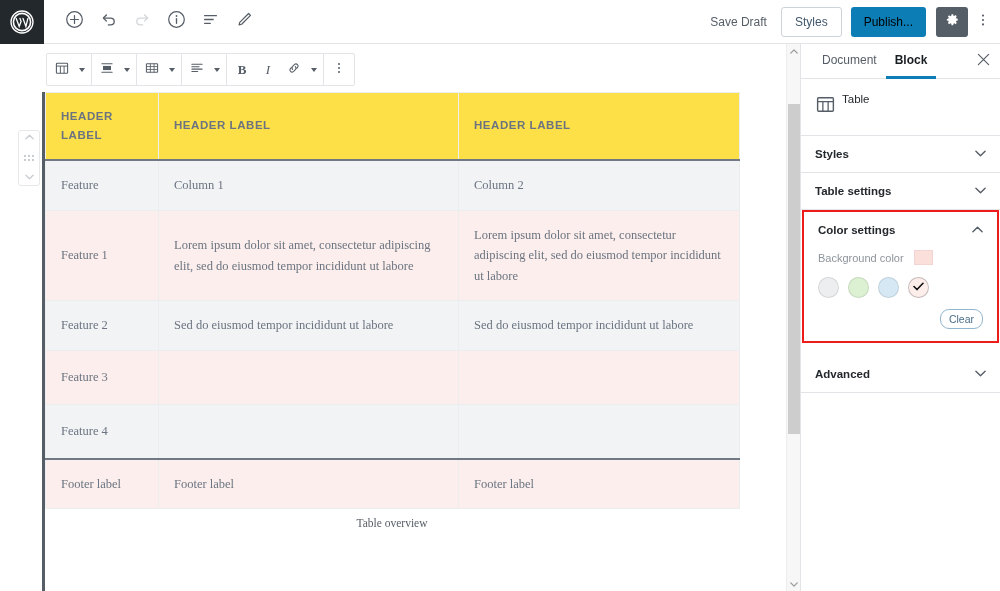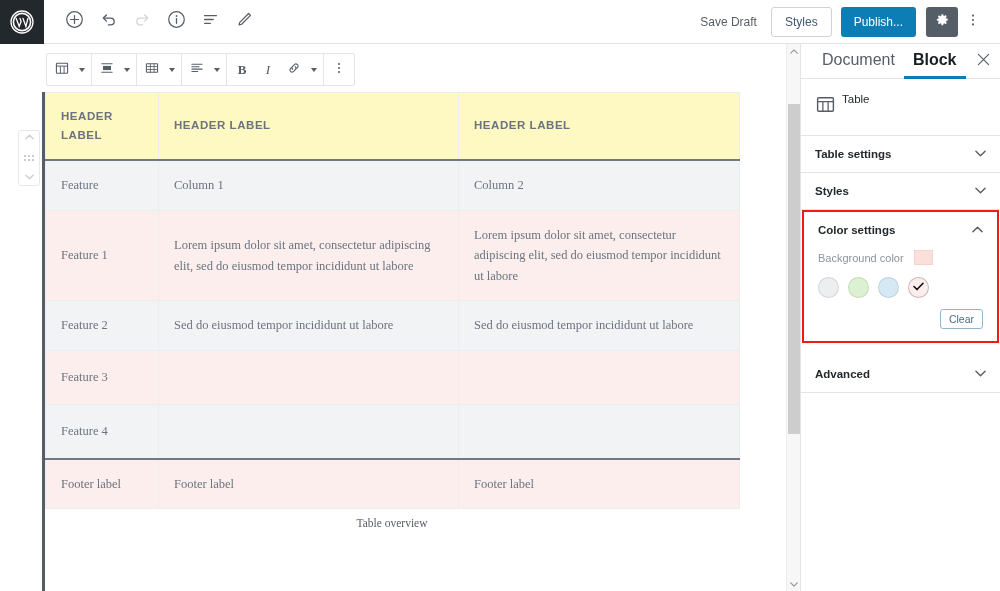--- a/index.html
+++ b/index.html
@@ -28,33 +28,33 @@
   }
   .tb-btn.disabled { color: #d3d6d9; }
   .template-library {
     margin-left: 14px; height: 28px; padding: 0 11px;
     border: 1px solid #86a6c0; border-radius: 3px; background: #fff;
     color: #43566b; font-size: 11.5px; display: flex; align-items: center;
     cursor: pointer;
   }
   .tb-right {
     margin-left: auto; display: flex; align-items: center;
-    padding-right: 14px; gap: 0;
+    padding-right: 4px; gap: 0;
   }
   .save-draft {
     font-size: 12px; color: #555d66; padding: 0 10px; cursor: pointer;
   }
   .preview-btn {
     height: 30px; padding: 0 13px; border: 1px solid #cdd3d8; border-radius: 3px;
     background: #fff; color: #40576e; font-size: 12px;
     display: flex; align-items: center; cursor: pointer; margin-left: 4px;
   }
   .publish-btn {
     height: 30px; padding: 0 13px; border-radius: 3px; border: none;
-    background: #0d7eb5; color: #ffffff; font-size: 12px;
+    background: #0d7eb5; color: #000000; font-size: 12px;
     display: flex; align-items: center; cursor: pointer; margin-left: 9px;
   }
   .gear-btn {
     width: 32px; height: 30px; background: #555d66; border-radius: 3px;
     display: flex; align-items: center; justify-content: center;
     color: #fff; margin-left: 10px; cursor: pointer;
   }
   .kebab-btn {
     width: 26px; height: 30px; display: flex; align-items: center;
     justify-content: center; color: #555d66; margin-left: 2px; cursor: pointer;
@@ -120,21 +120,21 @@
   table.wp-table th, table.wp-table td {
     border: 1px solid #ecedee; padding: 14px 15px;
     font-size: 12.5px; color: #6b7480; vertical-align: middle;
     font-family: "Liberation Serif", serif; line-height: 1.65;
   }
   table.wp-table th {
     font-family: "Liberation Sans", sans-serif;
     font-weight: bold; font-size: 11.5px; letter-spacing: .55px;
     color: #6b7280; text-align: left; text-transform: uppercase;
   }
-  thead tr { background: #fef9c3; }
+  thead tr { background: #fde047; }
   thead { border-bottom: 2.5px solid #707883; }
   tfoot { border-top: 2.5px solid #707883; }
   tfoot tr { background: #fceeec; }
   tfoot td { color: #aeb3ba; }
   tbody tr.row-gray { background: #f1f3f5; }
   tbody tr.row-pink { background: #fceeec; }
   col.c1 { width: 113px; }
   col.c2 { width: 300px; }
   col.c3 { width: 281px; }
   .caption {
@@ -159,21 +159,21 @@
   
   .sidebar {
     position: absolute; top: 44px; right: 0; width: 200px; height: 547px;
     background: #fff; border-left: 1px solid #e2e4e7; overflow: hidden;
   }
   .sb-tabs {
     height: 35px; border-bottom: 1px solid #e2e4e7;
     display: flex; align-items: stretch; padding-left: 12px;
   }
   .sb-tab {
-    font-size: 16px; color: #555d66; display: flex; align-items: center;
+    font-size: 12px; color: #555d66; display: flex; align-items: center;
     padding: 0 9px; cursor: pointer; border-bottom: 3px solid transparent;
     margin-bottom: -1px;
   }
   .sb-tab.active { color: #191e23; font-weight: bold; border-bottom-color: #0d7eb5; }
   .sb-close {
     margin-left: auto; width: 34px; display: flex; align-items: center;
     justify-content: center; color: #555d66; font-size: 14px; cursor: pointer;
   }
   .blockcard {
     display: flex; gap: 6px; padding: 14px 14px 16px 14px;
@@ -203,21 +203,21 @@
   .swatches { display: flex; gap: 9px; }
   .sw {
     width: 21px; height: 21px; border-radius: 50%;
     display: flex; align-items: center; justify-content: center;
     cursor: pointer; box-shadow: inset 0 0 0 1px rgba(0,0,0,.10);
   }
   .sw.sel { box-shadow: inset 0 0 0 1px rgba(0,0,0,.22); }
   .sw .chk { font-size: 11px; color: #111; line-height: 1; }
   .clear-row { display: flex; justify-content: flex-end; margin-top: 11px; }
   .clear-btn {
-    border: 1px solid #93b6d0; border-radius: 3px; background: #fff;
+    border: 1px solid #93b6d0; border-radius: 9px; background: #fff;
     color: #4a6d8a; font-size: 10.5px; padding: 3px 8px; cursor: pointer;
   }
 </style>
 </head>
 <body>
 
 <div class="topbar">
   <div class="wp-logo">
     <span>
       <svg width="24" height="24" viewBox="0 0 24 24">
@@ -519,32 +519,32 @@
           <path d="M2.5 7.2h15M7.5 7.2v9.3M12.5 7.2v9.3" stroke="currentColor" stroke-width="1.2"></path>
         </svg>
     </div>
     <div>
       <div class="bc-title">Table</div>
     </div>
   </div>
 
   <div class="panel">
     <div class="panel-hd">
-      <span class="t">Table settings</span>
+      <span class="t">Styles</span>
       <span class="chev">
         <svg width="11" height="7" viewBox="0 0 12 7">
             <path d="M1 1l5 5 5-5" fill="none" stroke="currentColor" stroke-width="1.5" stroke-linecap="round" stroke-linejoin="round"></path>
           </svg>
       </span>
     </div>
   </div>
 
   <div class="panel">
     <div class="panel-hd">
-      <span class="t">Styles</span>
+      <span class="t">Table settings</span>
       <span class="chev">
         <svg width="11" height="7" viewBox="0 0 12 7">
             <path d="M1 1l5 5 5-5" fill="none" stroke="currentColor" stroke-width="1.5" stroke-linecap="round" stroke-linejoin="round"></path>
           </svg>
       </span>
     </div>
   </div>
 
   <div class="panel highlight">
     <div class="panel-hd">

